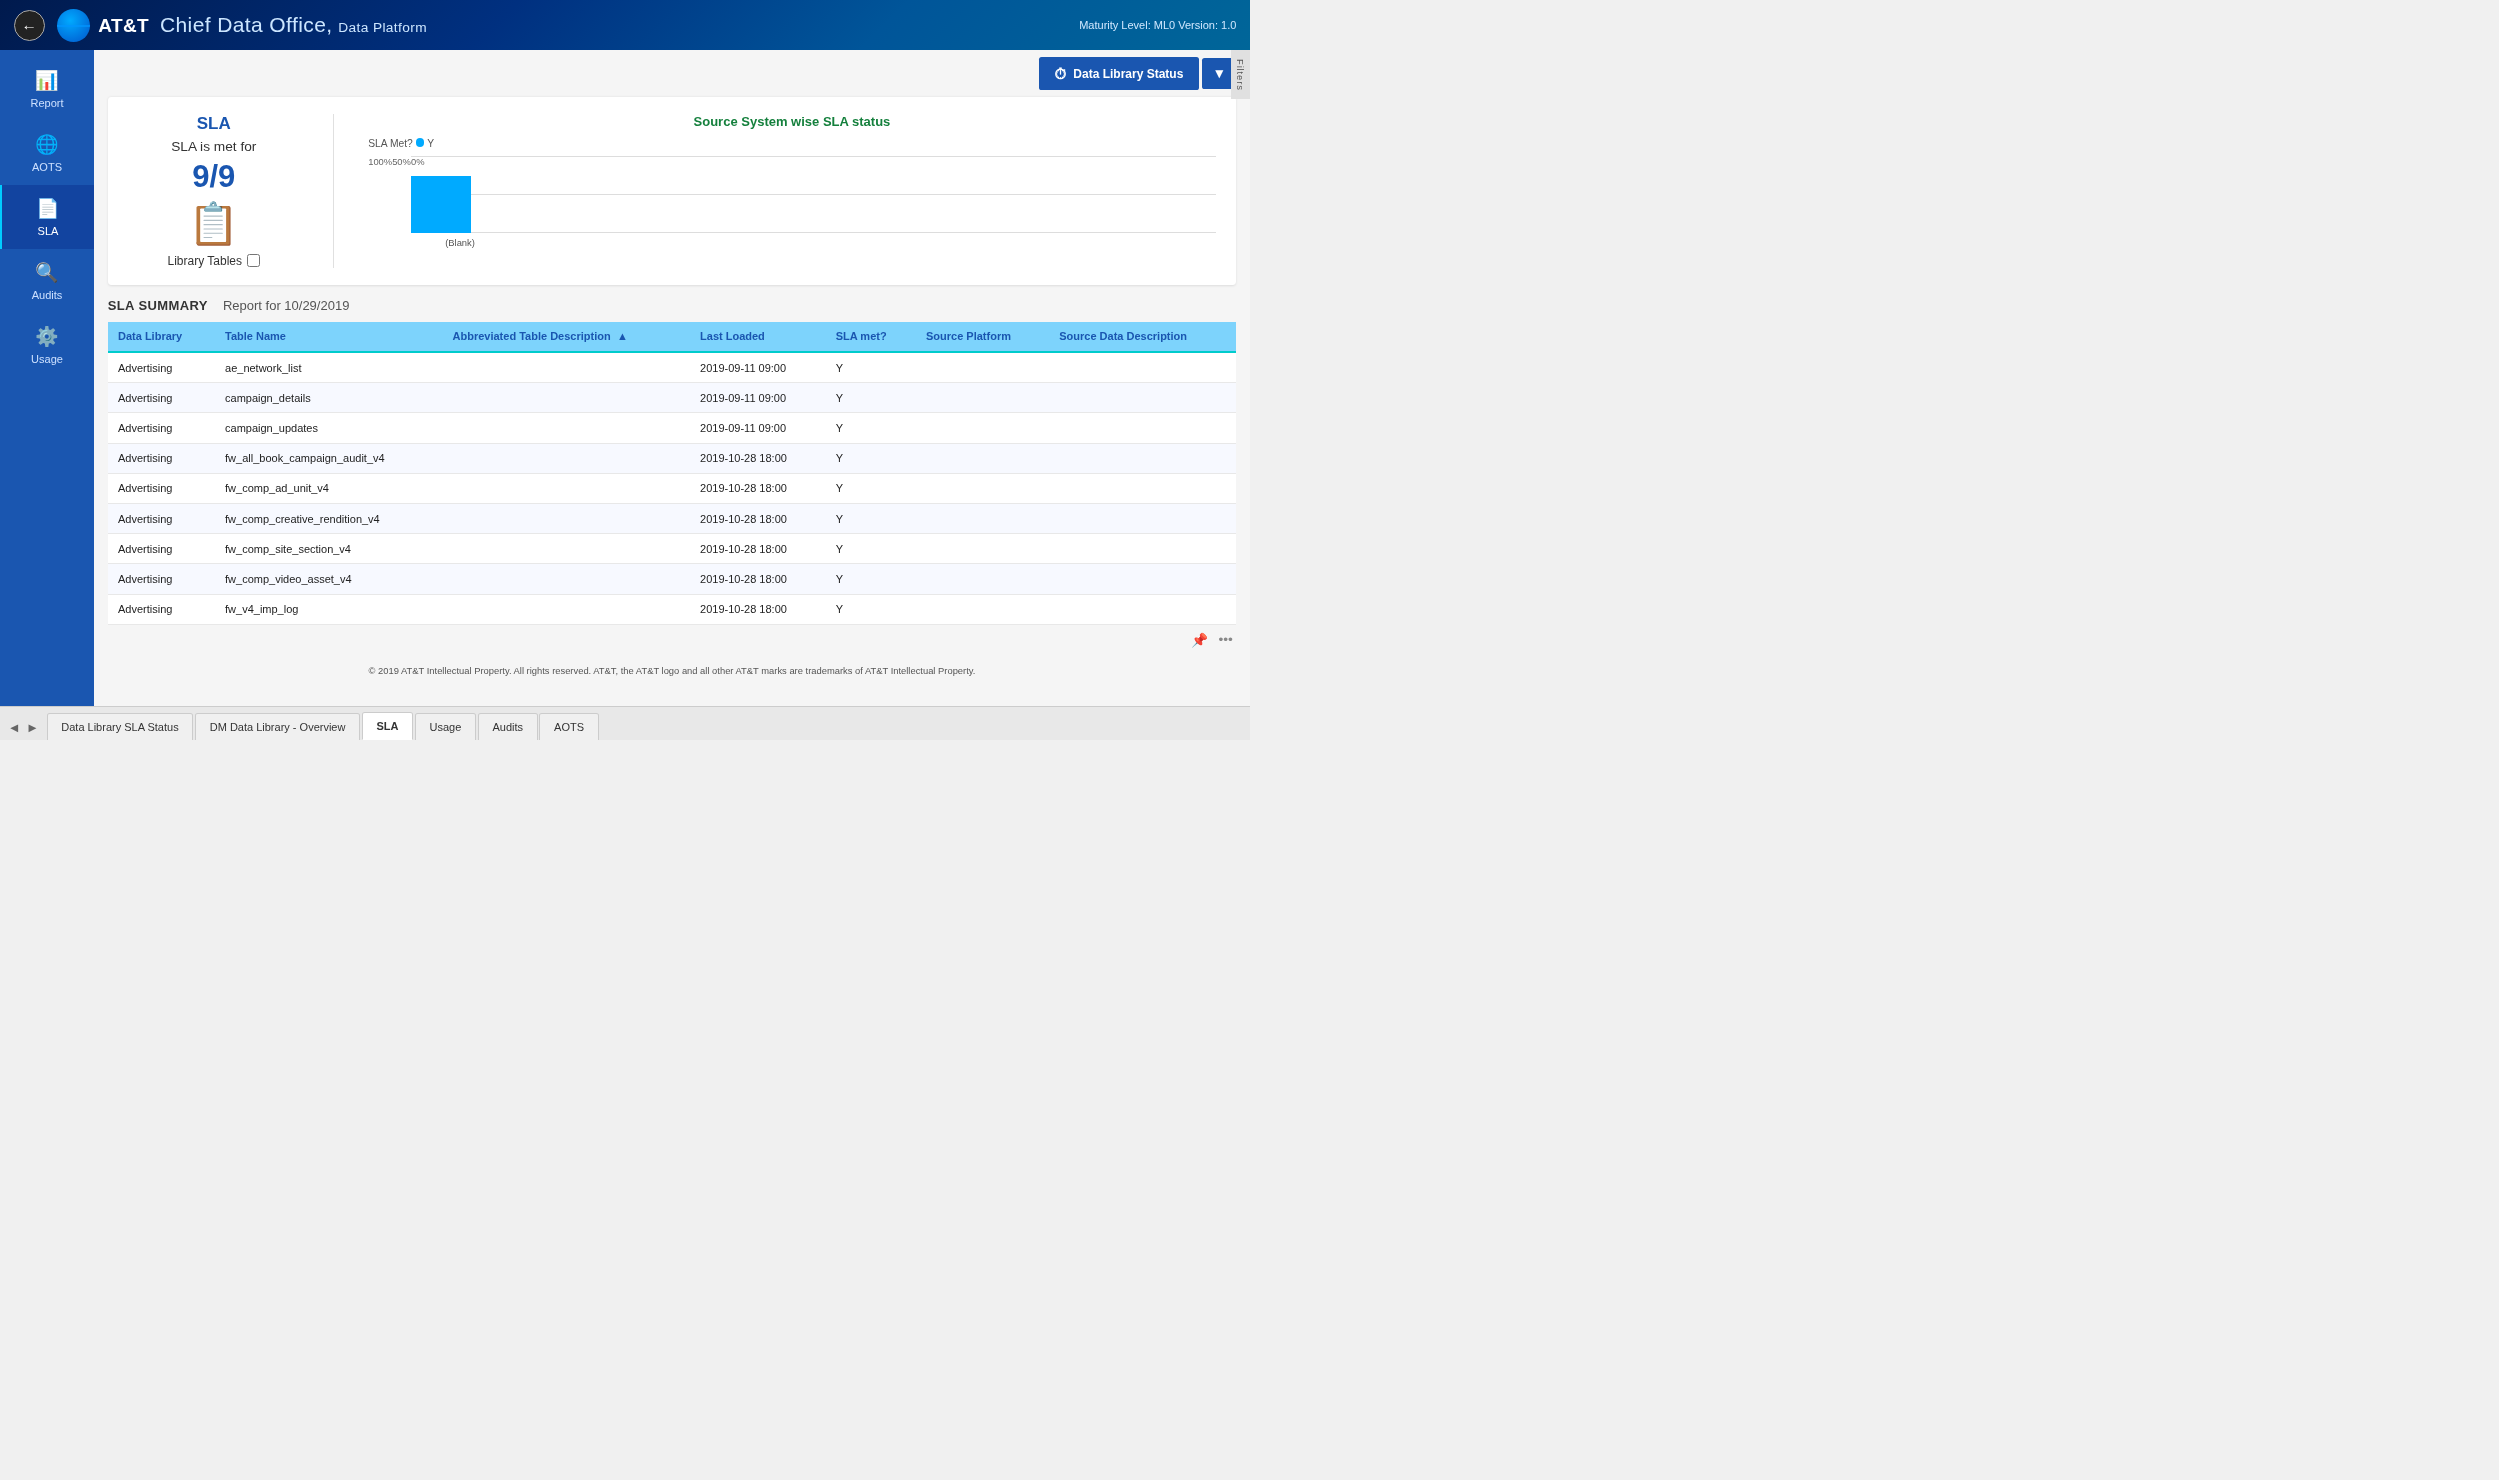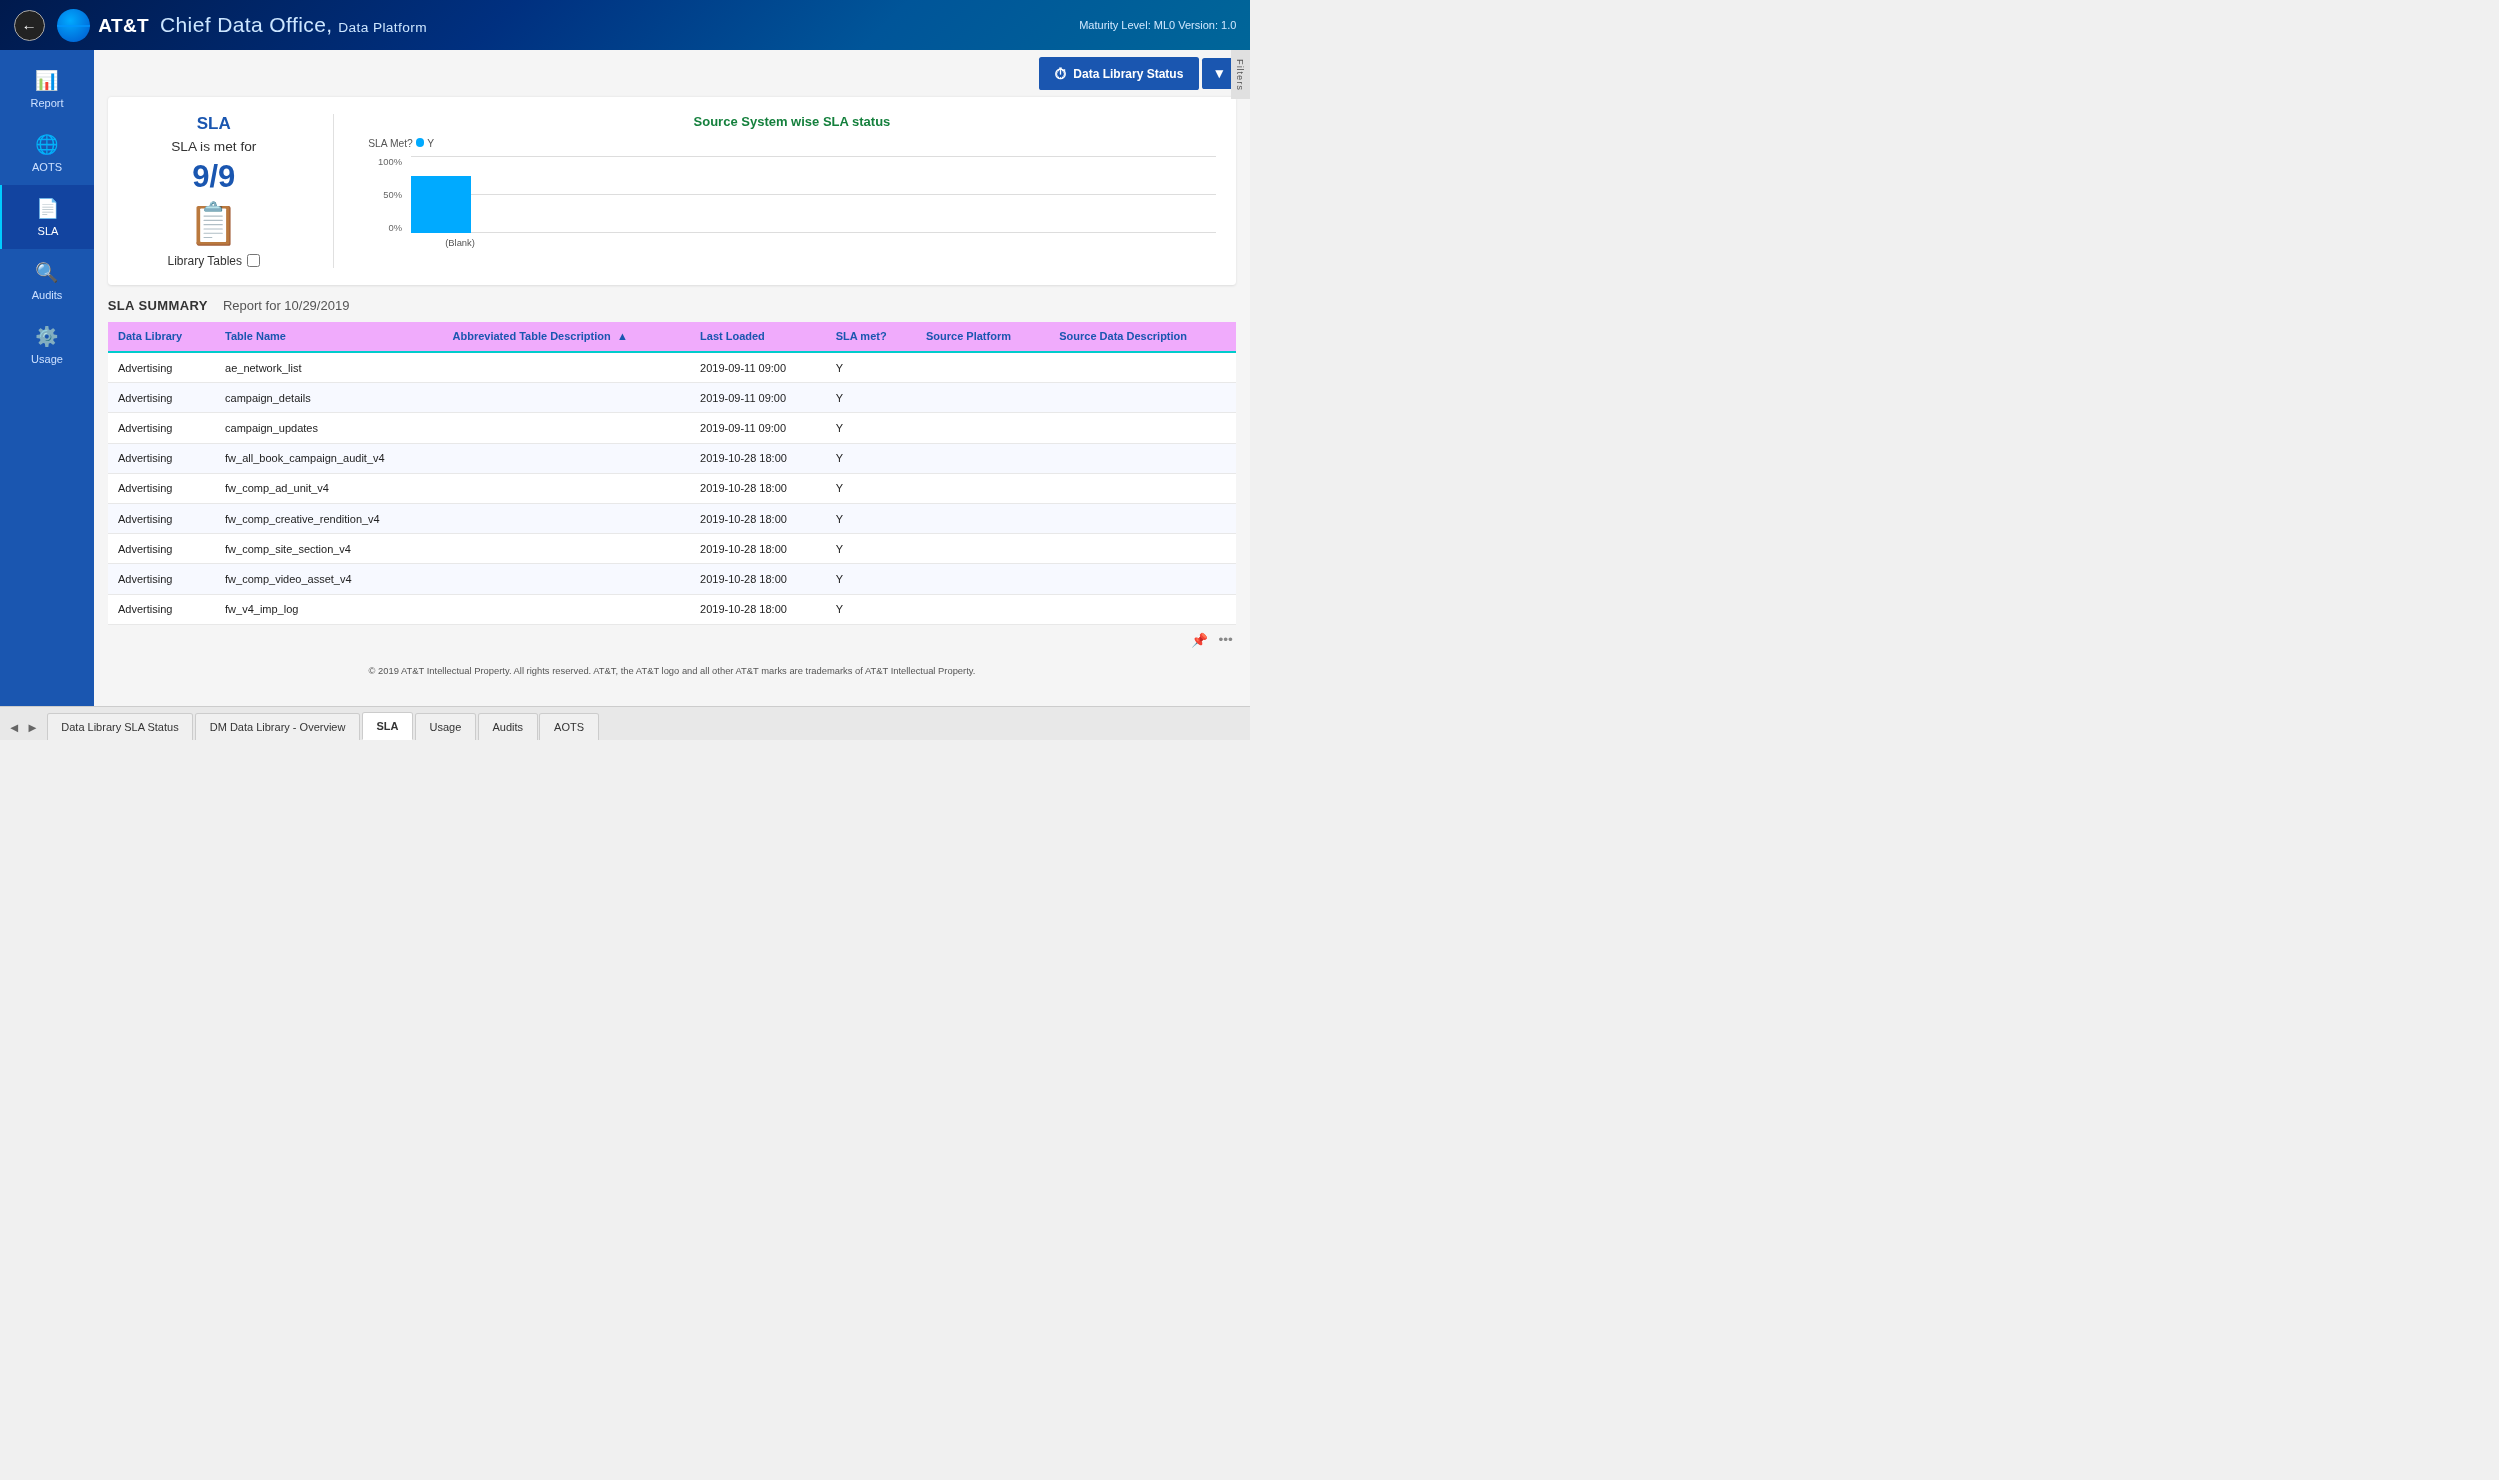--- a/index.html
+++ b/index.html
@@ -146,21 +146,21 @@
       text-align: center; margin-bottom: 8.6px;
     }
     .chart-legend {
       font-size: 10.3px; color: #555; margin-bottom: 6.9px;
     }
     .chart-legend span { display: inline-flex; align-items: center; gap: 3.4px; }
     .legend-dot { width: 8.6px; height: 8.6px; border-radius: 50%; background: #00aaff; display: inline-block; }
     .y-axis {
       position: absolute; left: 0; top: 0; bottom: 17px;
       width: 39px;
-      display: flex; flex-direction: column; justify-content: space-between;
+      display: flex; flex-direction: row; justify-content: space-between;
       font-size: 9.4px; color: #666;
       text-align: right; padding-right: 5.1px;
     }
 
     
     .summary-section {
       margin: 0 13.7px;
     }
     .summary-header {
       display: flex; align-items: center; gap: 15px;
@@ -170,21 +170,21 @@
       font-size: 13px; font-weight: 700; color: #333; letter-spacing: 0.4px;
     }
     .summary-report {
       font-size: 13px; color: #555;
     }
 
     
     .data-table {
       width: 100%;
       border-collapse: collapse;
-      background: #f0abfc;
+      background: #7dd3fc;
       font-size: 11px;
     }
     .data-table thead tr {
       border-bottom: 2.6px solid #00cccc;
     }
     .data-table thead th {
       color: #1a56b0;
       font-weight: 700;
       text-align: left;
       padding: 8.6px 10.3px;

